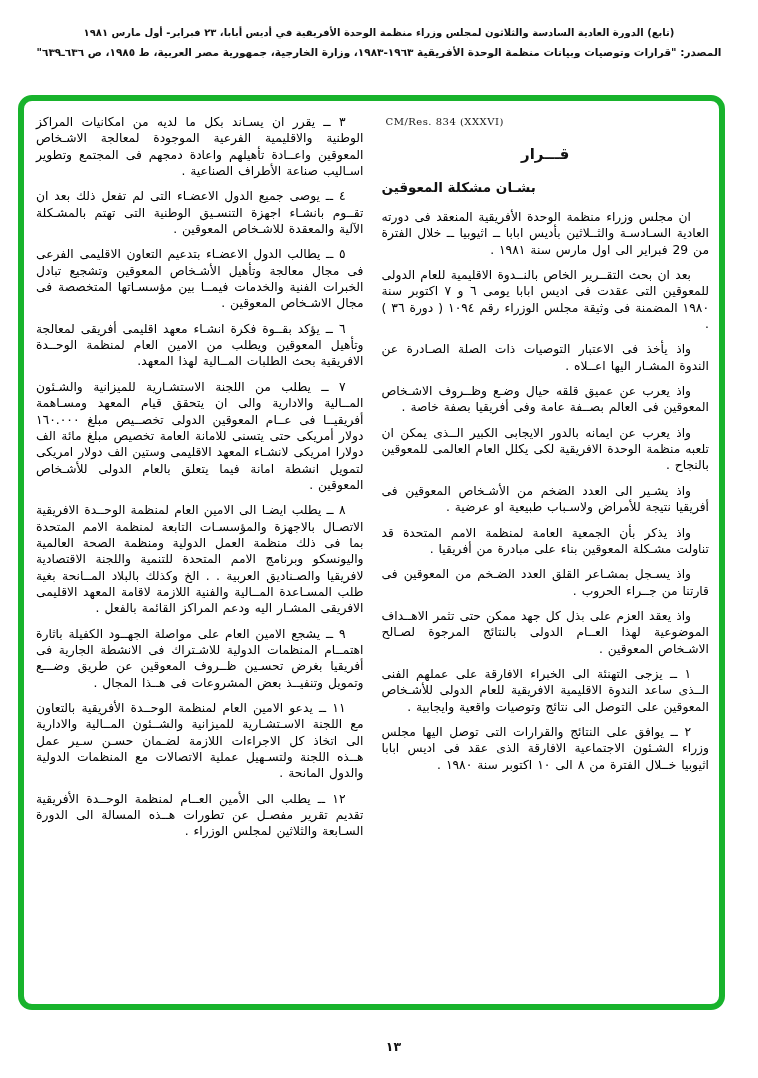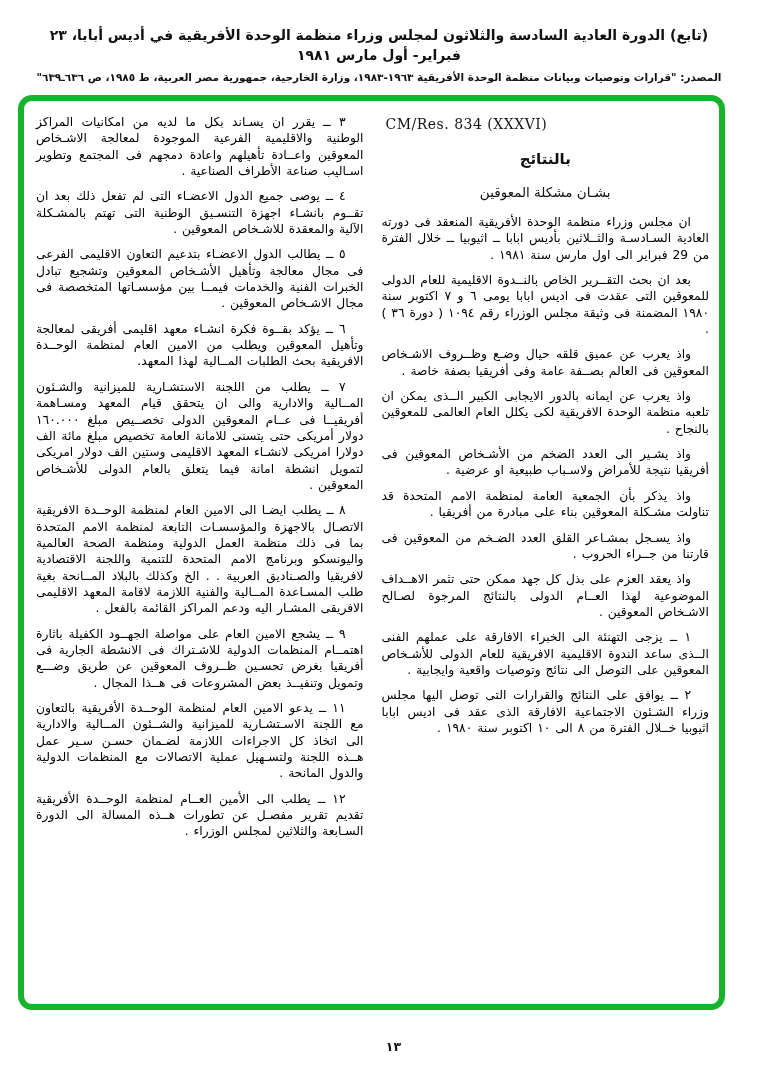--- a/index.html
+++ b/index.html
@@ -11,21 +11,21 @@
     position:relative;
     overflow:hidden;
   }
   .page{position:absolute;inset:0;}
   
   .header{
     position:absolute;top:26px;left:0;right:0;
     text-align:center;direction:rtl;
   }
   .header-line1{
-    font-size:14px;font-weight:bold;line-height:1.4;
+    font-size:10px;font-weight:bold;line-height:1.4;
     padding:0 24px;
   }
   .header-line2{
     font-size:10.5px;font-weight:bold;margin-top:6px;
     padding:0 30px;
   }
   
   .content-box{
     position:absolute;
     left:18px;top:95px;
@@ -37,30 +37,30 @@
     padding:13px 10px 12px 12px;
   }
   .columns{
     display:flex;direction:rtl;gap:18px;height:100%;
   }
   .col{flex:1 1 0;min-width:0;}
   
   .ref{
     direction:ltr;text-align:left;
     font-family:"DejaVu Serif",serif;
-    font-size:14px;letter-spacing:0.5px;
+    font-size:10px;letter-spacing:0.5px;
     margin:2px 0 18px 4px;
     color:#151515;
   }
   .doc-title{
     text-align:center;font-weight:bold;font-size:15px;
     margin:0 0 16px 0;
   }
   .doc-subtitle{
-    text-align:center;font-weight:normal;font-size:13.5px;
+    text-align:left;font-weight:bold;font-size:13.5px;
     margin:0 0 14px 0;
   }
   .para{
     direction:rtl;
     text-align:justify;
     font-size:12.3px;
     line-height:1.33;
     margin:0 0 9px 0;
     text-indent:18px;
     word-spacing:1px;
@@ -84,24 +84,25 @@
   <div class="header">
     <div class="header-line1">(تابع) الدورة العادية السادسة والثلاثون لمجلس وزراء منظمة الوحدة الأفريقية في أديس أبابا، ٢٣ فبراير- أول مارس ١٩٨١</div>
     <div class="header-line2">المصدر: "قرارات وتوصيات وبيانات منظمة الوحدة الأفريقية ١٩٦٣-١٩٨٣، وزارة الخارجية، جمهورية مصر العربية، ط ١٩٨٥، ص ٦٣٦ـ٦٣٩"</div>
   </div>
 
   <div class="content-box">
     <div class="columns">
 
       <div class="col">
         <div class="ref">CM/Res. 834 (XXXVI)</div>
-        <div class="doc-title">بالنتائج</div>
+        <div class="doc-title">قـــرار</div>
         <div class="doc-subtitle">بشـان مشكلة المعوقين</div>
         <p class="para">ان مجلس وزراء منظمة الوحدة الأفريقية المنعقد فى دورته العادية السـادسـة والثــلاثين بأديس ابابا ــ اثيوبيا ــ خلال الفترة من 29 فبراير الى اول مارس سنة ١٩٨١ .</p>
         <p class="para">بعد ان بحث التقــرير الخاص بالنــدوة الاقليمية للعام الدولى للمعوقين التى عقدت فى اديس ابابا يومى ٦ و ٧ اكتوبر سنة ١٩٨٠ المضمنة فى وثيقة مجلس الوزراء رقم ١٠٩٤ ( دورة ٣٦ ) .</p>
+        <p class="para">واذ يأخذ فى الاعتبار التوصيات ذات الصلة الصـادرة عن الندوة المشـار اليها اعــلاه .</p>
         <p class="para">واذ يعرب عن عميق قلقه حيال وضـع وظــروف الاشـخاص المعوقين فى العالم بصــفة عامة وفى أفريقيا بصفة خاصة .</p>
         <p class="para">واذ يعرب عن ايمانه بالدور الايجابى الكبير الــذى يمكن ان تلعبه منظمة الوحدة الافريقية لكى يكلل العام العالمى للمعوقين بالنجاح .</p>
         <p class="para">واذ يشـير الى العدد الضخم من الأشـخاص المعوقين فى أفريقيا نتيجة للأمراض ولاسـباب طبيعية او عرضية .</p>
         <p class="para">واذ يذكر بأن الجمعية العامة لمنظمة الامم المتحدة قد تناولت مشـكلة المعوقين بناء على مبادرة من أفريقيا .</p>
         <p class="para">واذ يسـجل بمشـاعر القلق العدد الضـخم من المعوقين فى قارتنا من جــراء الحروب .</p>
         <p class="para">واذ يعقد العزم على بذل كل جهد ممكن حتى تثمر الاهــداف الموضوعية لهذا العــام الدولى بالنتائج المرجوة لصـالح الاشـخاص المعوقين .</p>
         <p class="para">١ ــ يزجى التهنئة الى الخبراء الافارقة على عملهم الفنى الــذى ساعد الندوة الاقليمية الافريقية للعام الدولى للأشـخاص المعوقين على التوصل الى نتائج وتوصيات واقعية وايجابية .</p>
         <p class="para">٢ ــ يوافق على النتائج والقرارات التى توصل اليها مجلس وزراء الشـئون الاجتماعية الافارقة الذى عقد فى اديس ابابا اثيوبيا خــلال الفترة من ٨ الى ١٠ اكتوبر سنة ١٩٨٠ .</p>
       </div>
 

